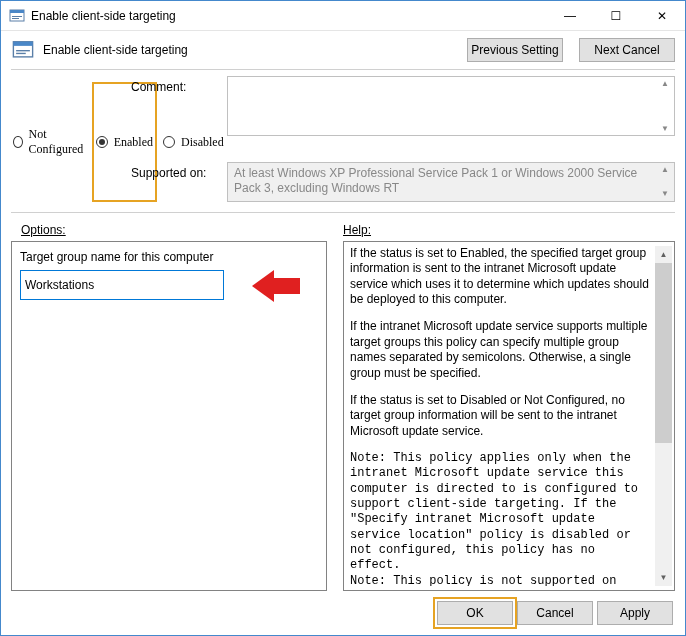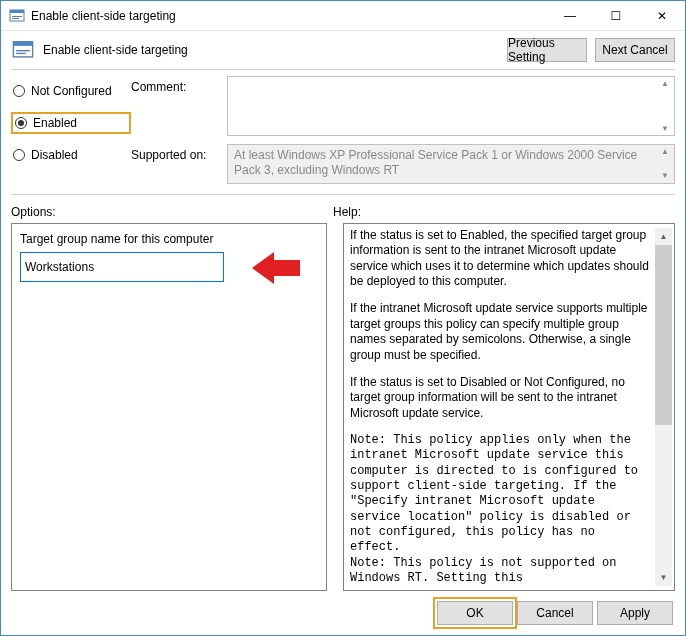--- a/index.html
+++ b/index.html
@@ -8,40 +8,40 @@
   .titlebar { height: 30px; display: flex; align-items: center; background: #fff; border-bottom: 1px solid #e5e5e5; }
   .titlebar .icon { width: 16px; height: 16px; margin: 0 6px 0 8px; display:flex; align-items:center; justify-content:center; }
   .titlebar .title { flex: 1; font-size: 12px; }
   .winbtns { display: flex; height: 100%; }
   .winbtn { width: 46px; height: 100%; display: flex; align-items: center; justify-content: center; background: #fff; }
   .glyph { font-size: 12px; line-height: 1; }
 
   .header { height: 38px; display: flex; align-items: center; padding: 4px 10px; gap: 8px; }
   .header .hicon { width: 24px; height: 24px; display:flex; align-items:center; justify-content:center; }
   .header .htitle { flex: 1; font-size: 12px; }
-  .navbtn { width: 80px; height: 24px; background: #e1e1e1; border: 1px solid #adadad; font-size: 12px; display:inline-flex; align-items:center; justify-content:center; cursor: default; }
+  .navbtn { width: 96px; height: 24px; background: #e1e1e1; border: 1px solid #adadad; font-size: 12px; display:inline-flex; align-items:center; justify-content:center; margin-left: 8px; cursor: default; }
 
   .hr { border: none; border-top: 1px solid #d0d0d0; margin: 0 10px; }
 
   .settings-row { display: flex; padding: 6px 10px 0 10px; min-height: 90px; }
-  .radios { width: 120px; display: flex; flex-direction: column; gap: 12px; padding-top: 6px; }
+  .radios { width: 120px; display: flex; flex-direction: row; gap: 4px; padding-top: 6px; font-family: Liberation Serif, serif; }
   .radio-row { display: flex; align-items: center; gap: 6px; padding: 2px 2px; }
   .radio-row.hi { border: 2px solid #e6a323; }
   .radio-circle { width: 12px; height: 12px; border: 1px solid #333; border-radius: 50%; display:flex; align-items:center; justify-content:center; }
   .radio-dot { width: 6px; height: 6px; background: #333; border-radius: 50%; }
   .right-col { flex: 1; display: flex; flex-direction: column; gap: 4px; }
   .field-row { display: flex; align-items: flex-start; gap: 8px; }
   .field-label { width: 88px; padding-top: 4px; }
   .textarea { flex: 1; height: 60px; border: 1px solid #c0c0c0; background: #fff; position: relative; }
   .supported-box { flex: 1; min-height: 40px; border: 1px solid #c0c0c0; background: #f0f0f0; color: #888; padding: 3px 18px 3px 6px; position: relative; font-size: 12px; line-height: 1.25; }
   .scroll-triangle { position: absolute; right: 2px; width: 14px; text-align: center; color: #888; font-size: 8px; }
   .scroll-triangle.up { top: 2px; }
   .scroll-triangle.down { bottom: 2px; }
 
-  .section-labels { display: flex; padding: 10px 10px 4px 10px; }
+  .section-labels { display: flex; padding: 10px 10px 4px 20px; text-decoration: underline; }
   .section-labels .left-lbl { width: 322px; }
   .panels { display: flex; padding: 0 10px; gap: 16px; flex: 1; min-height: 0; }
   .panel { border: 1px solid #828282; background: #fff; position: relative; }
   .options-panel { width: 316px; padding: 8px; }
   .opt-label { margin-bottom: 6px; }
   .opt-input { width: 204px; height: 30px; border: 1px solid #0078d7; padding: 2px 4px; font-size: 12px; font-family: inherit; outline: none; }
   @keyframes blink { 50% { opacity: 0; } }
   .arrow-wrap { position:absolute; left: 240px; top: 28px; pointer-events:none; }
   .arrow-body { width: 26px; height: 16px; background: #e02020; }
   .arrow-head { width: 0; height: 0; border-top: 16px solid transparent; border-bottom: 16px solid transparent; border-right: 22px solid #e02020; }
@@ -121,21 +121,21 @@
       </label>
     </div>
     <div class="right-col">
       <div class="field-row">
         <span class="field-label">Comment:</span>
         <div class="textarea">
           <span class="scroll-triangle up">▲</span>
           <span class="scroll-triangle down">▼</span>
         </div>
       </div>
-      <div class="field-row" style="margin-top:4px;">
+      <div class="field-row" style="margin-top:22px;">
         <span class="field-label">Supported on:</span>
         <div class="supported-box">
           <span>At least Windows XP Professional Service Pack 1 or Windows 2000 Service Pack 3, excluding Windows RT</span>
           <span class="scroll-triangle up">▲</span>
           <span class="scroll-triangle down">▼</span>
         </div>
       </div>
     </div>
   </div>
 

